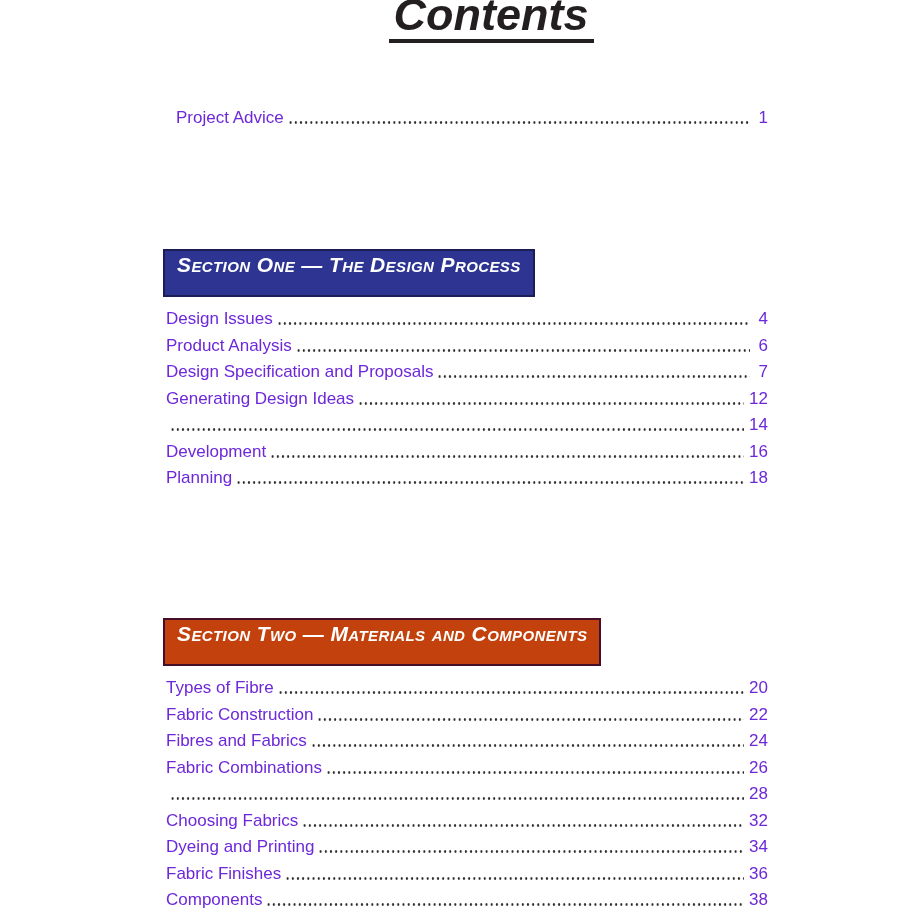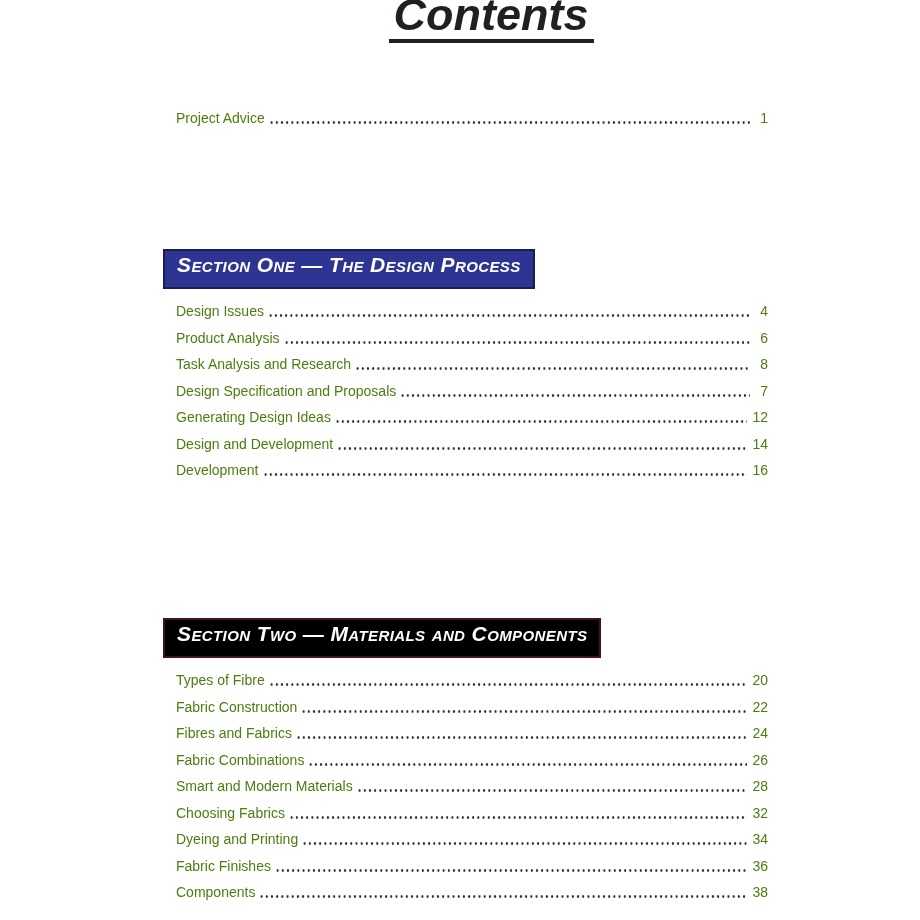--- a/index.html
+++ b/index.html
@@ -47,43 +47,43 @@
     position: absolute;
     left: 163px;
     right: 152px;
   }
   .section-0 { top: 249px; }
   .section-1 { top: 618px; }
 
   .banner {
     display: inline-block;
     box-sizing: border-box;
-    height: 40px;
+    height: 48px;
     line-height: 27px;
     padding: 0 12px 1px 12px;
     border: 2px solid #1b1d55;
     background: #2d3492;
     color: #ffffff;
     font-size: 21px;
     font-weight: bold;
     font-style: italic;
     font-variant: small-caps;
     letter-spacing: 0.4px;
     margin: 0 0 9px 0;
     white-space: nowrap;
   }
-  .entries { margin-left: 13px; }
+  .entries { margin-left: 3px; }
 
   
   .row {
     display: flex;
     height: 26.5px;
     line-height: 26.5px;
-    font-size: 14px;
-    color: #4d7c0f;
+    font-size: 17px;
+    color: #6d28d9;
     cursor: default;
   }
   .row .label { white-space: nowrap; }
   .row .dots {
     flex: 1;
     margin: 0 5px 0 4px;
     background-image: radial-gradient(circle, #2b2627 1.05px, rgba(0,0,0,0) 1.35px);
     background-size: 5.2px 5.2px;
     background-repeat: repeat-x;
     background-position: left calc(100% - 6px);
@@ -116,46 +116,45 @@
             <span class="label">Design Issues</span>
             <span class="dots"></span>
             <span class="pagenum">4</span>
           </div>
           <div class="row">
             <span class="label">Product Analysis</span>
             <span class="dots"></span>
             <span class="pagenum">6</span>
           </div>
           <div class="row">
-            <span class="label">Task Analysis and Research</span>
-            <span class="dots"></span>
-            <span class="pagenum">8</span>
-          </div>
-          <div class="row">
             <span class="label">Design Specification and Proposals</span>
             <span class="dots"></span>
             <span class="pagenum">7</span>
           </div>
           <div class="row">
             <span class="label">Generating Design Ideas</span>
             <span class="dots"></span>
             <span class="pagenum">12</span>
           </div>
           <div class="row">
-            <span class="label">Design and Development</span>
             <span class="dots"></span>
             <span class="pagenum">14</span>
           </div>
           <div class="row">
             <span class="label">Development</span>
             <span class="dots"></span>
             <span class="pagenum">16</span>
           </div>
+          <div class="row">
+            <span class="label">Planning</span>
+            <span class="dots"></span>
+            <span class="pagenum">18</span>
+          </div>
         </div></div>
-      <div class="section section-1"><div class="banner" style="background: #000000; border-color: rgb(69, 14, 41);">Section Two — Materials and Components</div><div class="entries">
+      <div class="section section-1"><div class="banner" style="background: #c2410c; border-color: rgb(69, 14, 41);">Section Two — Materials and Components</div><div class="entries">
           <div class="row">
             <span class="label">Types of Fibre</span>
             <span class="dots"></span>
             <span class="pagenum">20</span>
           </div>
           <div class="row">
             <span class="label">Fabric Construction</span>
             <span class="dots"></span>
             <span class="pagenum">22</span>
           </div>
@@ -163,21 +162,20 @@
             <span class="label">Fibres and Fabrics</span>
             <span class="dots"></span>
             <span class="pagenum">24</span>
           </div>
           <div class="row">
             <span class="label">Fabric Combinations</span>
             <span class="dots"></span>
             <span class="pagenum">26</span>
           </div>
           <div class="row">
-            <span class="label">Smart and Modern Materials</span>
             <span class="dots"></span>
             <span class="pagenum">28</span>
           </div>
           <div class="row">
             <span class="label">Choosing Fabrics</span>
             <span class="dots"></span>
             <span class="pagenum">32</span>
           </div>
           <div class="row">
             <span class="label">Dyeing and Printing</span>

